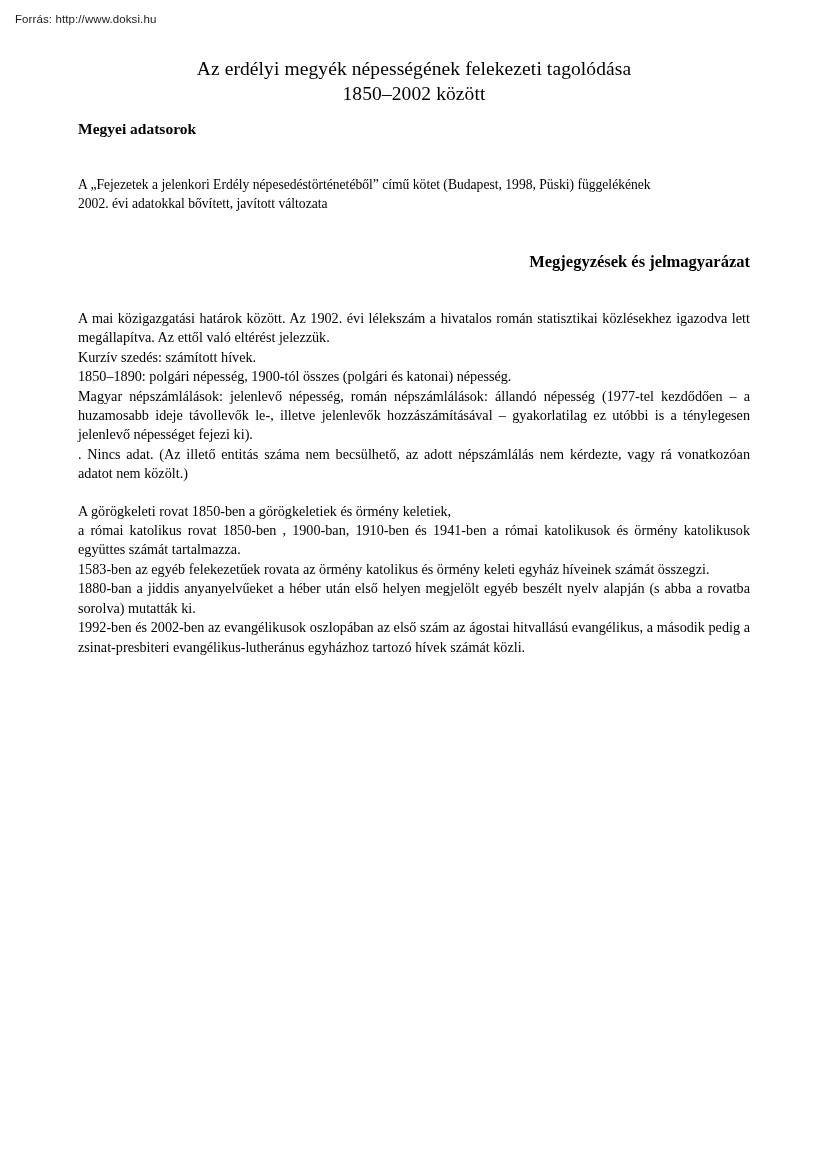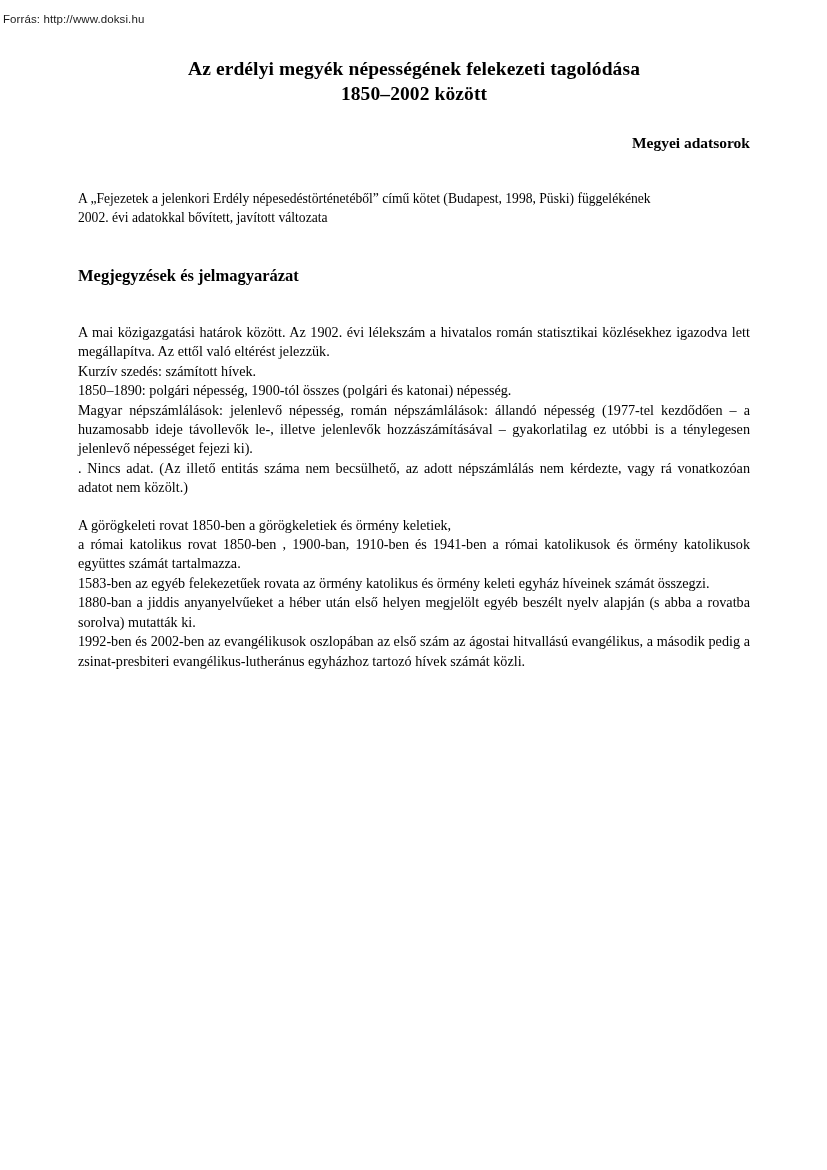--- a/index.html
+++ b/index.html
@@ -21,21 +21,21 @@
   .page {
     position: absolute;
     inset: 0;
     background: #ffffff;
   }
 
   
   .source-header {
     position: absolute;
     top: 12px;
-    left: 3px;
+    left: 15px;
     font-family: "Liberation Sans", "DejaVu Sans", sans-serif;
     font-size: 11.5px;
     line-height: 14px;
     color: #1a1a1a;
     letter-spacing: 0.1px;
     white-space: nowrap;
   }
 
   
   .content {
@@ -44,46 +44,46 @@
     top: 0;
     width: 672px;
   }
 
   .title-block {
     margin-top: 56px;
     text-align: center;
   }
   .doc-title-line {
     font-size: 19.5px;
-    font-weight: bold;
+    font-weight: normal;
     line-height: 25px;
     letter-spacing: 0.1px;
   }
 
   .subtitle {
-    margin-top: 26px;
-    text-align: right;
+    margin-top: 12px;
+    text-align: left;
     font-size: 15.5px;
     font-weight: bold;
     line-height: 21px;
   }
 
   .citation {
     margin-top: 36px;
     text-align: left;
     font-size: 13.6px;
     line-height: 19px;
   }
   .citation-line {
     display: block;
   }
 
   .section-heading {
     margin-top: 38px;
-    text-align: left;
+    text-align: right;
     font-size: 16.5px;
     font-weight: bold;
     line-height: 22px;
   }
 
   .notes {
     margin-top: 36px;
   }
   .note-block {
     font-size: 14.2px;

